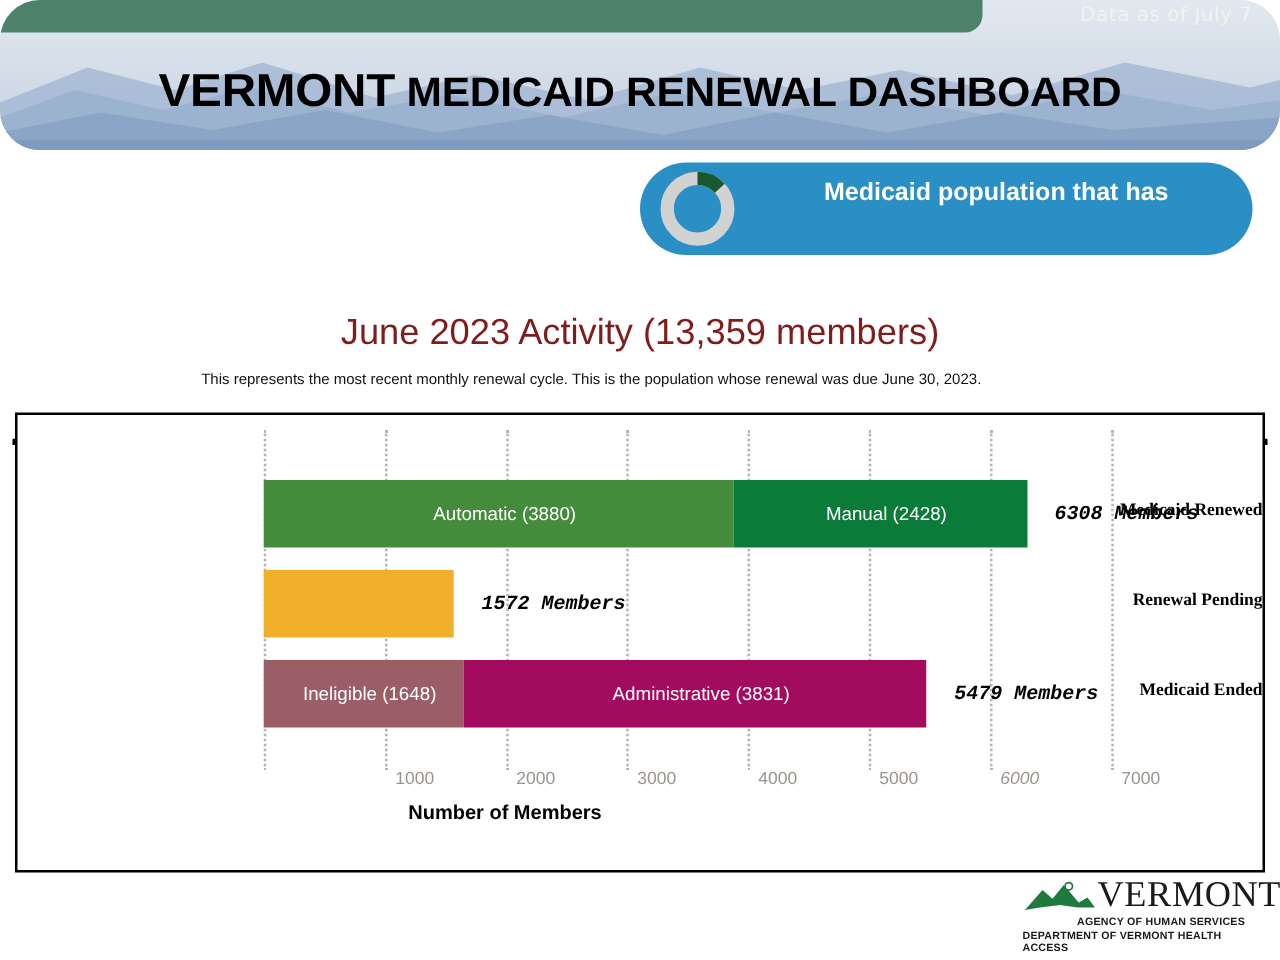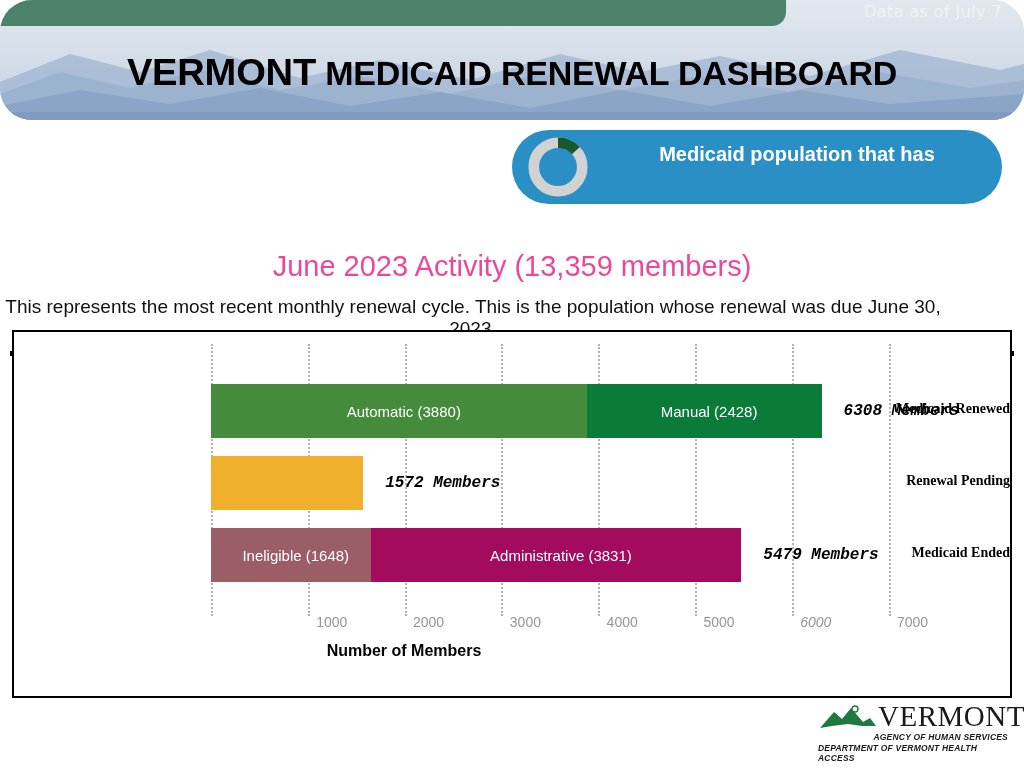--- a/index.html
+++ b/index.html
@@ -89,26 +89,26 @@
     position: absolute; left: 92px; top: 12px; width: 386px;
     color: #fff; font-size: 20px; font-weight: 700; line-height: 25px;
     text-align: center;
     font-family: "Liberation Sans", sans-serif;
   }
   .rule { position: absolute; left: 10px; top: 231px; width: 1004px; height: 5px; background: #000; }
 
   
   .sec-title {
     position: absolute; left: 0; top: 250px; width: 1024px;
-    text-align: center; font-size: 29px; color: #ec4899;
+    text-align: center; font-size: 29px; color: #7f1d1d;
     font-family: "Liberation Sans Narrow", "Liberation Sans", sans-serif;
   }
   .sec-sub {
     position: absolute; left: 0; top: 296px; width: 946px;
-    text-align: center; font-size: 19px; color: #111;
+    text-align: center; font-size: 12px; color: #111;
     font-family: "Liberation Sans Narrow", "Liberation Sans", sans-serif;
   }
 
   
   .chart-box {
     position: absolute; left: 12px; top: 330px;
     width: 1000px; height: 368px;
     border: 2px solid #000; background: #fff;
   }
   .plot { position: absolute; left: 0; top: 0; width: 996px; height: 364px; }
@@ -147,23 +147,23 @@
   }
 
   
   .logo { position: absolute; left: 818px; top: 700px; width: 192px; height: 58px; }
   .logo-word {
     position: absolute; left: 60px; top: 0;
     font-family: "Liberation Serif", serif;
     font-size: 29px; letter-spacing: .5px; color: #1a1a1a;
   }
   .logo-sub1, .logo-sub2 {
-    position: absolute; right: 2px;
-    font-family: "Liberation Sans Narrow", "Liberation Sans", sans-serif;
-    font-size: 8.5px; font-weight: 700; color: #1a1a1a; letter-spacing: .2px; font-style: italic;
+    position: absolute; right: 14px;
+    font-family: "Liberation Sans Narrow", "Liberation Sans", sans-serif;
+    font-size: 8.5px; font-weight: 700; color: #1a1a1a; letter-spacing: .2px;
   }
   .logo-sub1 { top: 32px; }
   .logo-sub2 { top: 43px; }
 </style>
 </head>
 <body>
 
 <div class="header">
   <div class="sky"></div>
   <svg class="mtn" viewBox="0 0 1024 100" preserveAspectRatio="none">

